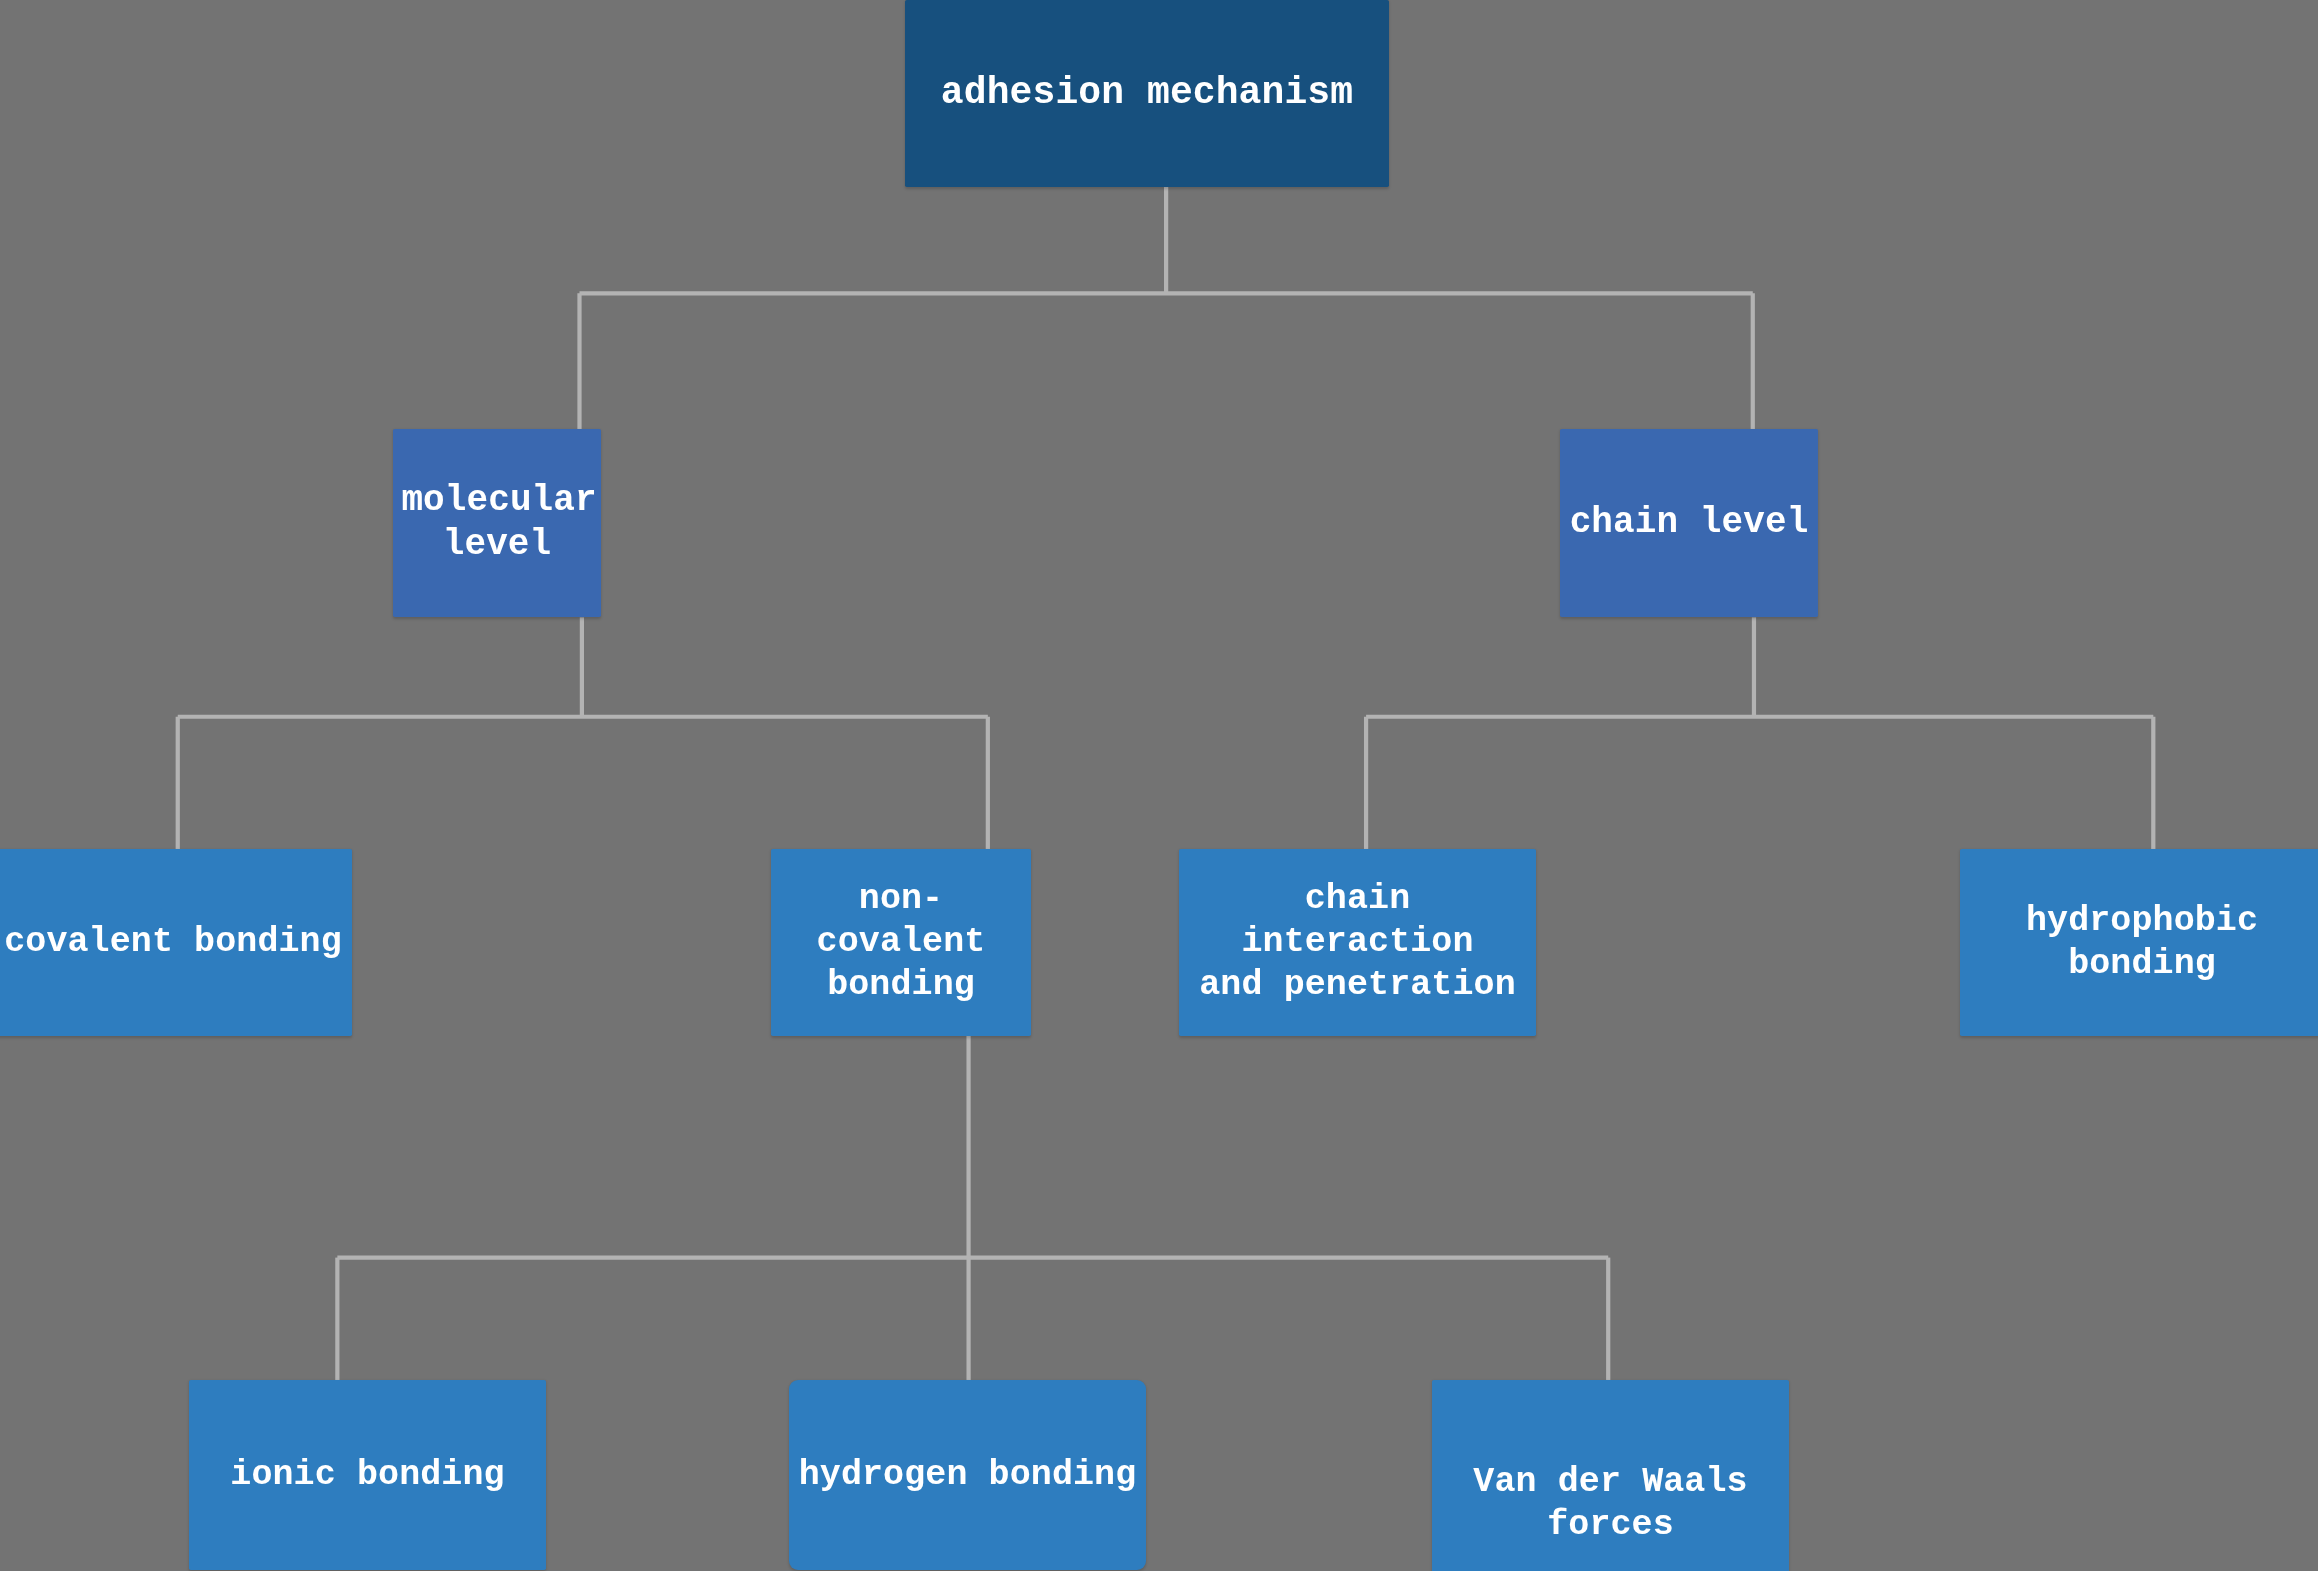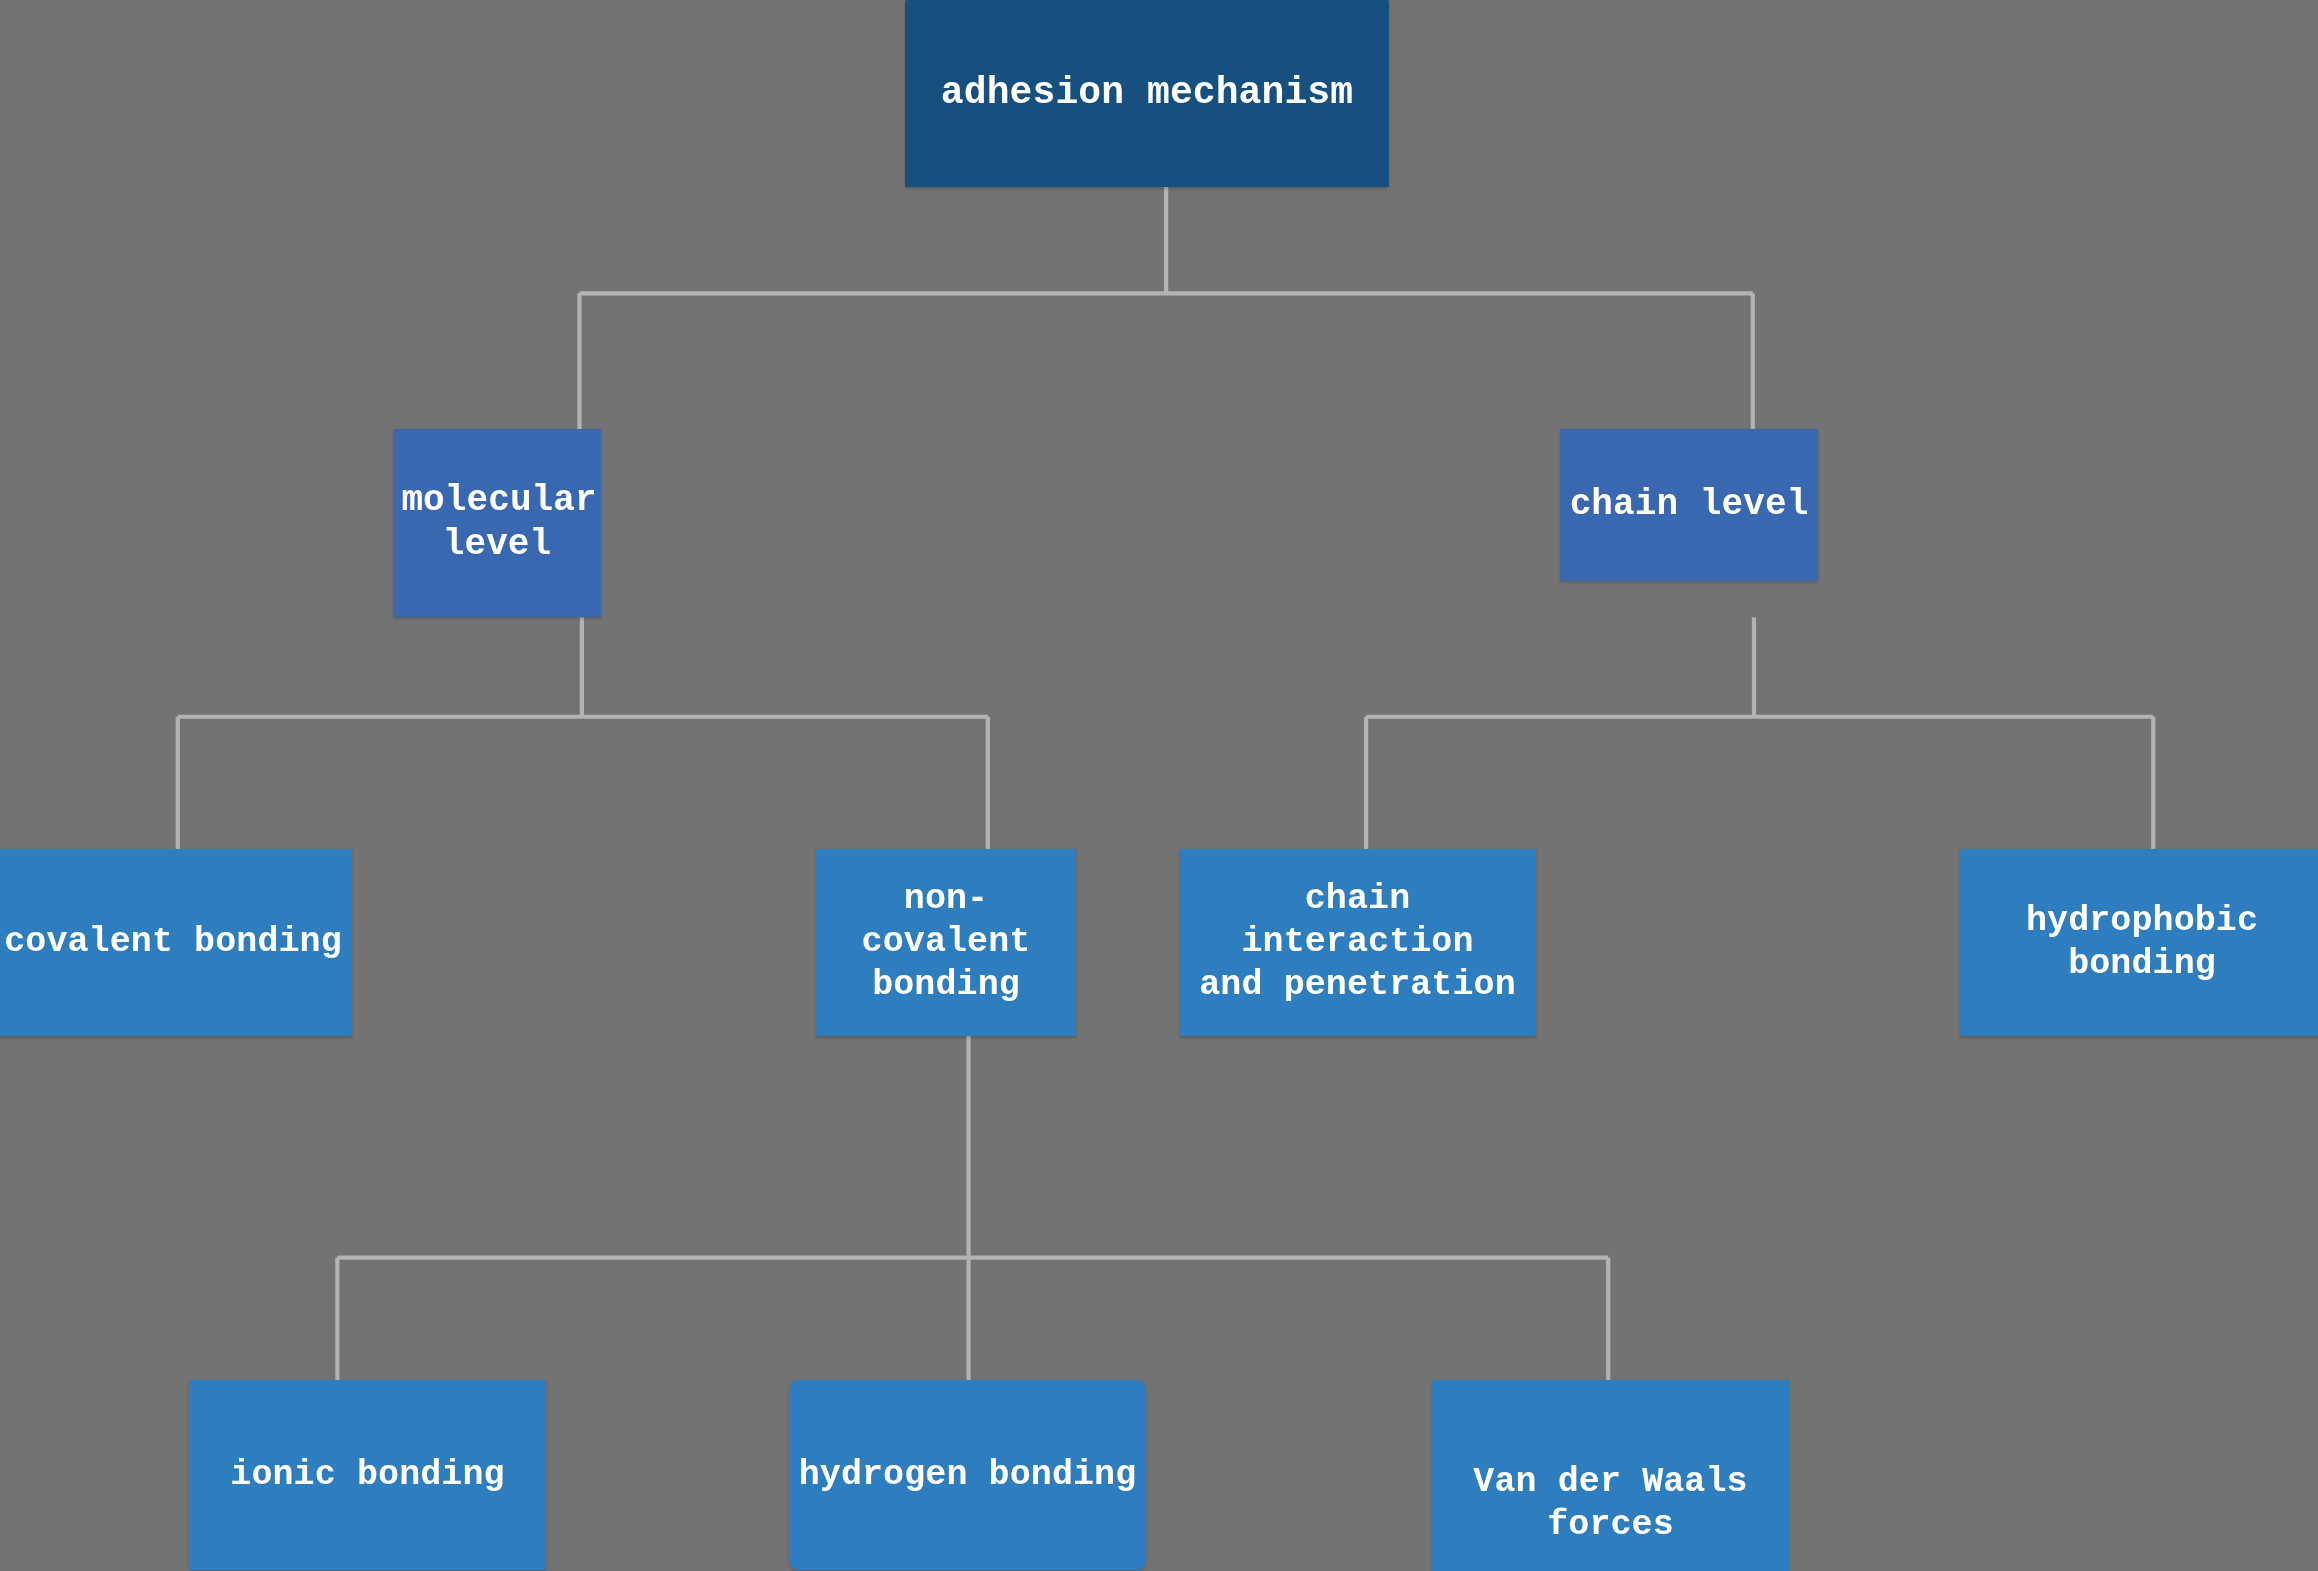--- a/index.html
+++ b/index.html
@@ -96,29 +96,29 @@
   </svg>
 
   <div class="node level-root" style="left:905px; top:0px; width:484px; height:187px;">
     <span class="label">adhesion mechanism</span>
   </div>
 
   <div class="node level-1" style="left:393px; top:429px; width:208px; height:188px;">
     <span class="label">molecular level</span>
   </div>
 
-  <div class="node level-1" style="left:1560px; top:429px; width:258px; height:152px;">
+  <div class="node level-1" style="left:1560px; top:429px; width:258px; height:188px;">
     <span class="label">chain level</span>
   </div>
 
   <div class="node level-2" style="left:-6px; top:849px; width:358px; height:187px;">
     <span class="label">covalent bonding</span>
   </div>
 
-  <div class="node level-2" style="left:816px; top:849px; width:260px; height:187px;">
+  <div class="node level-2" style="left:771px; top:849px; width:260px; height:187px;">
     <span class="label">
       <span>non-covalent</span><br>
       <span>bonding</span>
     </span>
   </div>
 
   <div class="node level-2" style="left:1179px; top:849px; width:357px; height:187px;">
     <span class="label">
       <span>chain interaction</span><br>
       <span>and penetration</span>

